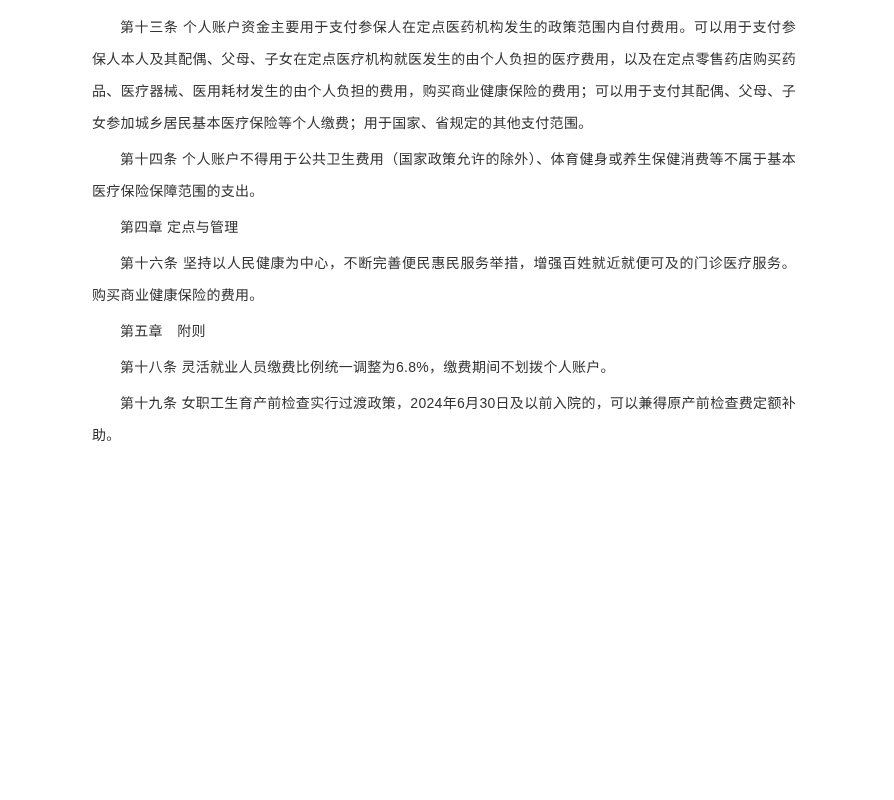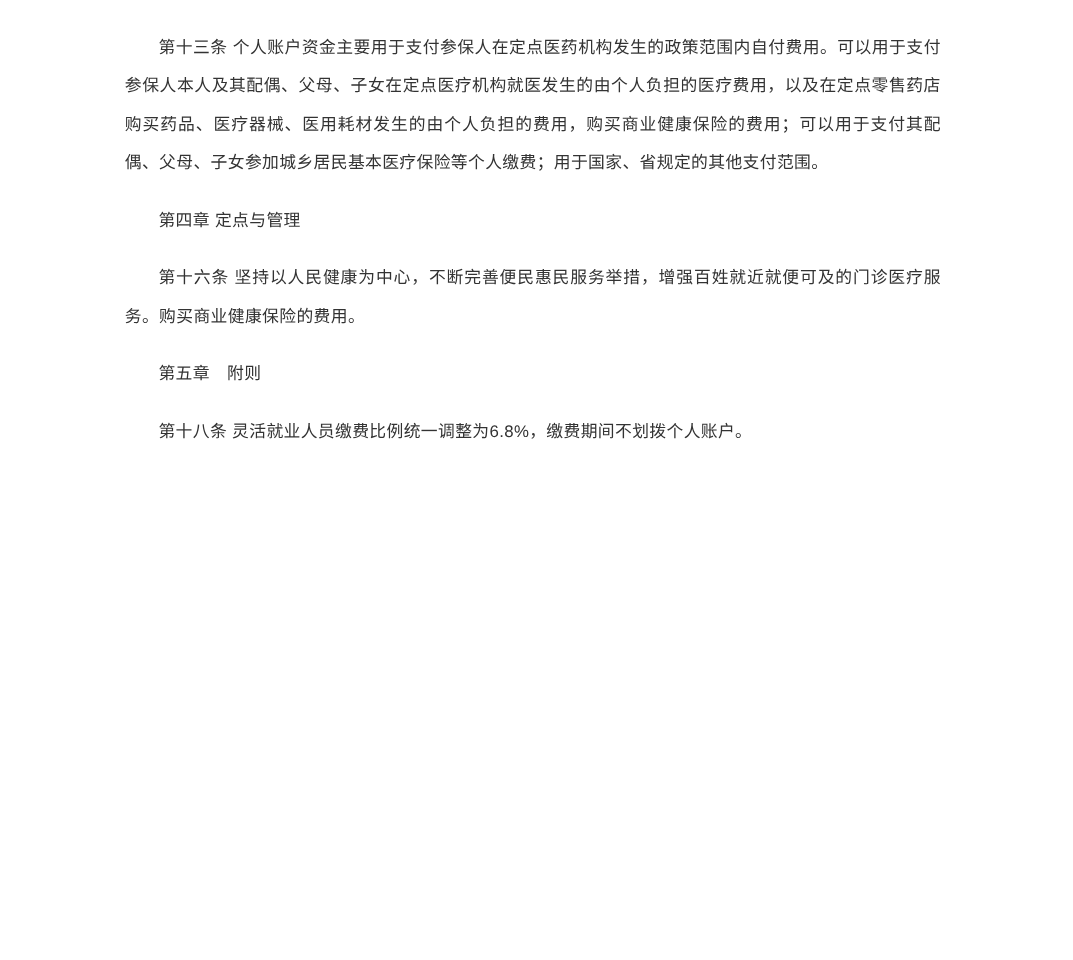--- a/index.html
+++ b/index.html
@@ -14,36 +14,38 @@
     font-family: "Liberation Sans", "DejaVu Sans", sans-serif;
   }
   .doc-page {
     box-sizing: border-box;
     width: 894px;
     height: 800px;
     padding: 7px 94px 0 88px;
     background: #ffffff;
   }
   .doc-body p {
-    margin: 16px;
+    margin: 4px;
     padding: 0;
     font-size: 14px;
     line-height: 32px;
     color: #333333;
     text-align: justify;
     text-indent: 2em;
     letter-spacing: 0.3px;
     white-space: pre-wrap;
     word-break: break-all;
   }
 </style>
 </head>
 <body>
 
 <div class="doc-page">
   <div class="doc-body">
     <p>第十三条 个人账户资金主要用于支付参保人在定点医药机构发生的政策范围内自付费用。可以用于支付参保人本人及其配偶、父母、子女在定点医疗机构就医发生的由个人负担的医疗费用，以及在定点零售药店购买药品、医疗器械、医用耗材发生的由个人负担的费用，购买商业健康保险的费用；可以用于支付其配偶、父母、子女参加城乡居民基本医疗保险等个人缴费；用于国家、省规定的其他支付范围。</p>
+    <p>第十四条 个人账户不得用于公共卫生费用（国家政策允许的除外）、体育健身或养生保健消费等不属于基本医疗保险保障范围的支出。</p>
     <p>第四章 定点与管理</p>
     <p>第十六条 坚持以人民健康为中心，不断完善便民惠民服务举措，增强百姓就近就便可及的门诊医疗服务。购买商业健康保险的费用。</p>
     <p>第五章　附则</p>
     <p>第十八条 灵活就业人员缴费比例统一调整为6.8%，缴费期间不划拨个人账户。</p>
+    <p>第十九条 女职工生育产前检查实行过渡政策，2024年6月30日及以前入院的，可以兼得原产前检查费定额补助。</p>
   </div>
 </div>
 
 </body></html>

